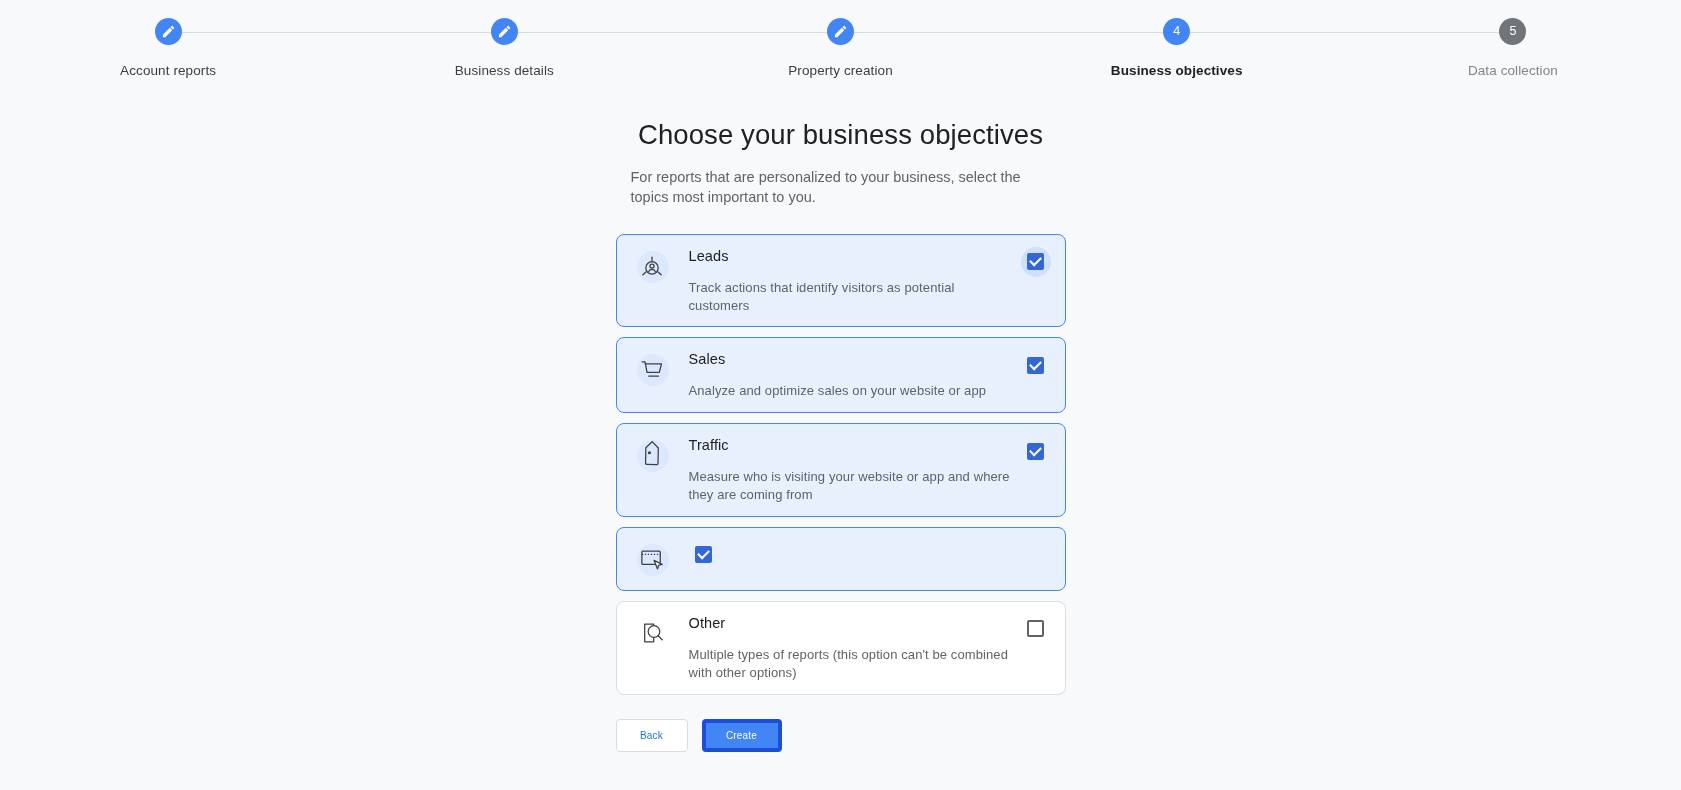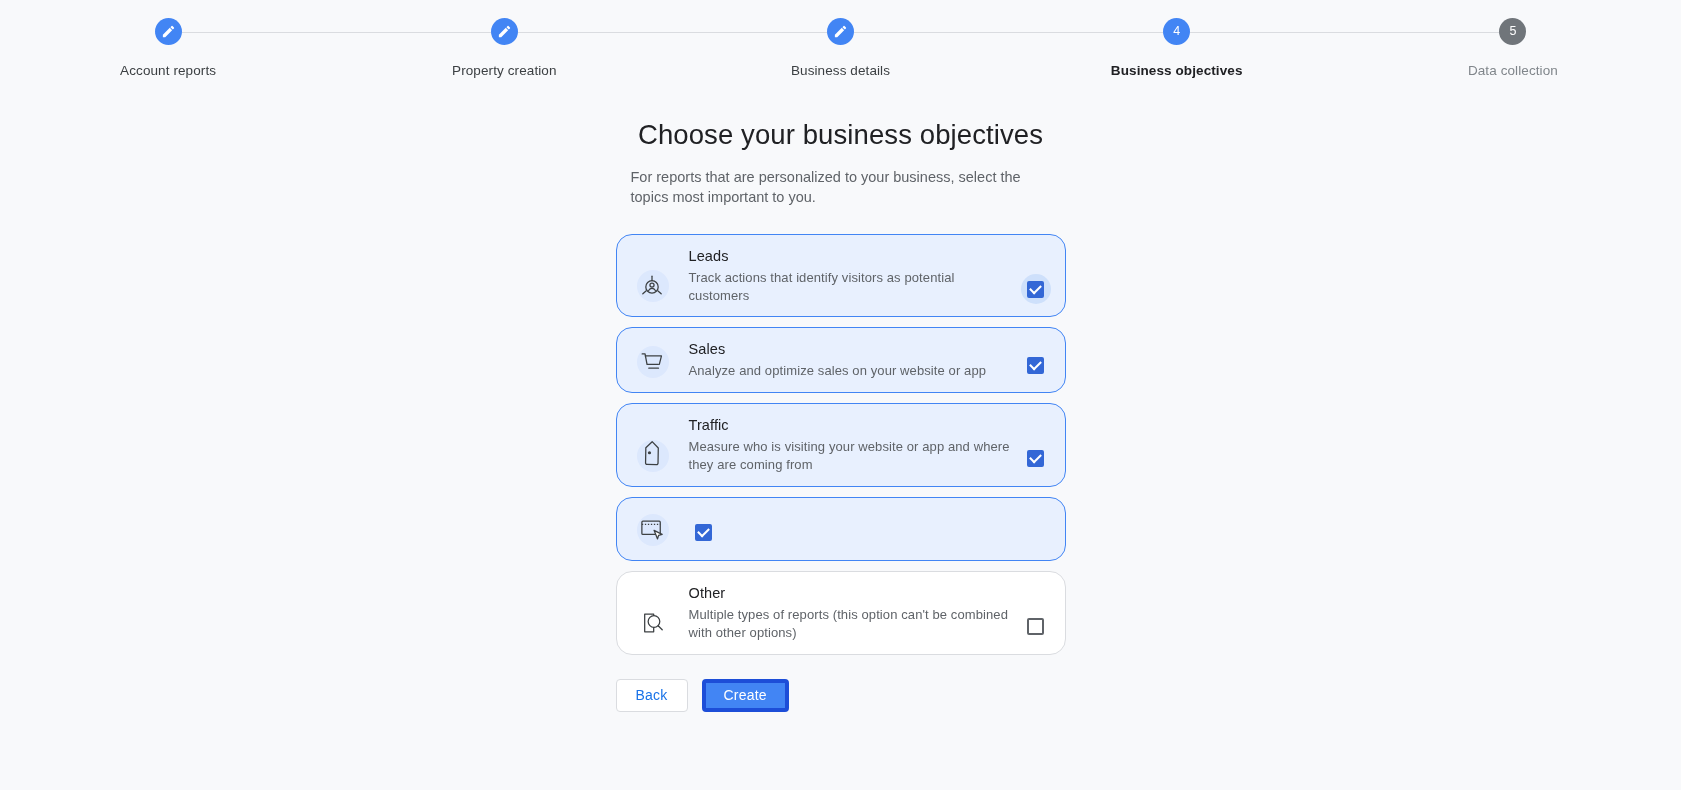--- a/index.html
+++ b/index.html
@@ -101,22 +101,22 @@
   .card-list {
     margin-top: 26px;
     width: 450px;
     display: flex;
     flex-direction: column;
     gap: 10px;
   }
   .obj-card {
     position: relative;
     display: flex;
-    align-items: flex-end;
-    border-radius: 16px;
+    align-items: flex-start;
+    border-radius: 8px;
     border: 1px solid #dadce0;
     background: #ffffff;
     padding: 12px 14px 12px 16px;
     min-height: 62px;
     cursor: pointer;
   }
   .obj-card.selected {
     border: 1px solid #4285f4;
     background: #e8f0fe;
   }
@@ -143,21 +143,21 @@
 
   .card-text { flex: 1 1 auto; padding-right: 10px; }
   .card-title {
     font-size: 14.5px;
     font-weight: 500;
     color: #202124;
     line-height: 1.3;
     letter-spacing: .1px;
   }
   .card-desc {
-    margin-top: 3px;
+    margin-top: 13px;
     font-size: 13px;
     line-height: 1.38;
     color: #5f6368;
     letter-spacing: .1px;
   }
 
   .check-wrap {
     position: relative;
     flex: 0 0 30px;
     width: 30px;
@@ -202,21 +202,21 @@
   
   .actions {
     width: 450px;
     margin-top: 24px;
     display: flex;
     align-items: center;
     gap: 14px;
   }
   .btn {
     font-family: "Liberation Sans", sans-serif;
-    font-size: 14px;
+    font-size: 10px;
     font-weight: 500;
     letter-spacing: .2px;
     border-radius: 4px;
     height: 33px;
     cursor: pointer;
     display: inline-flex;
     align-items: center;
     justify-content: center;
   }
   .btn-secondary {
@@ -247,30 +247,30 @@
         </div>
         <div class="step-label ">Account reports</div>
       </div>
       <div class="step">
         <div class="step-line"></div>
         <div class="step-badge done">
           <svg width="15" height="15" viewBox="0 0 24 24" fill="#fff" aria-hidden="true">
             <path d="M3 17.25V21h3.75L17.81 9.94l-3.75-3.75L3 17.25zM20.71 7.04a1 1 0 0 0 0-1.41l-2.34-2.34a1 1 0 0 0-1.41 0l-1.83 1.83 3.75 3.75 1.83-1.83z"></path>
           </svg>
         </div>
-        <div class="step-label ">Property creation</div>
+        <div class="step-label ">Business details</div>
       </div>
       <div class="step">
         <div class="step-line"></div>
         <div class="step-badge done">
           <svg width="15" height="15" viewBox="0 0 24 24" fill="#fff" aria-hidden="true">
             <path d="M3 17.25V21h3.75L17.81 9.94l-3.75-3.75L3 17.25zM20.71 7.04a1 1 0 0 0 0-1.41l-2.34-2.34a1 1 0 0 0-1.41 0l-1.83 1.83 3.75 3.75 1.83-1.83z"></path>
           </svg>
         </div>
-        <div class="step-label ">Business details</div>
+        <div class="step-label ">Property creation</div>
       </div>
       <div class="step">
         <div class="step-line"></div>
         <div class="step-badge current">4</div>
         <div class="step-label current">Business objectives</div>
       </div>
       <div class="step">
         <div class="step-badge upcoming">5</div>
         <div class="step-label upcoming">Data collection</div>
       </div>

